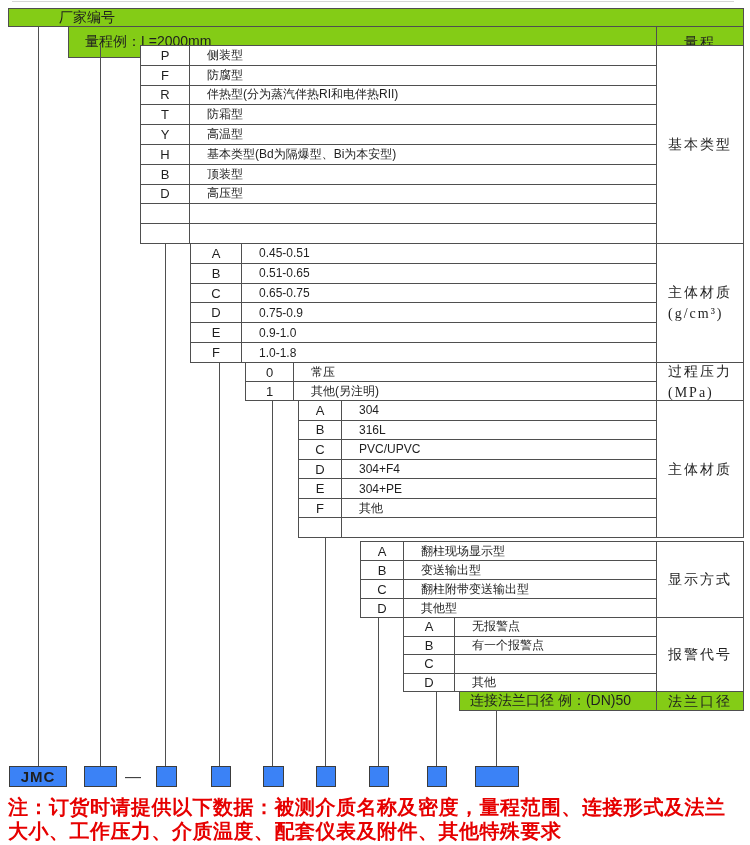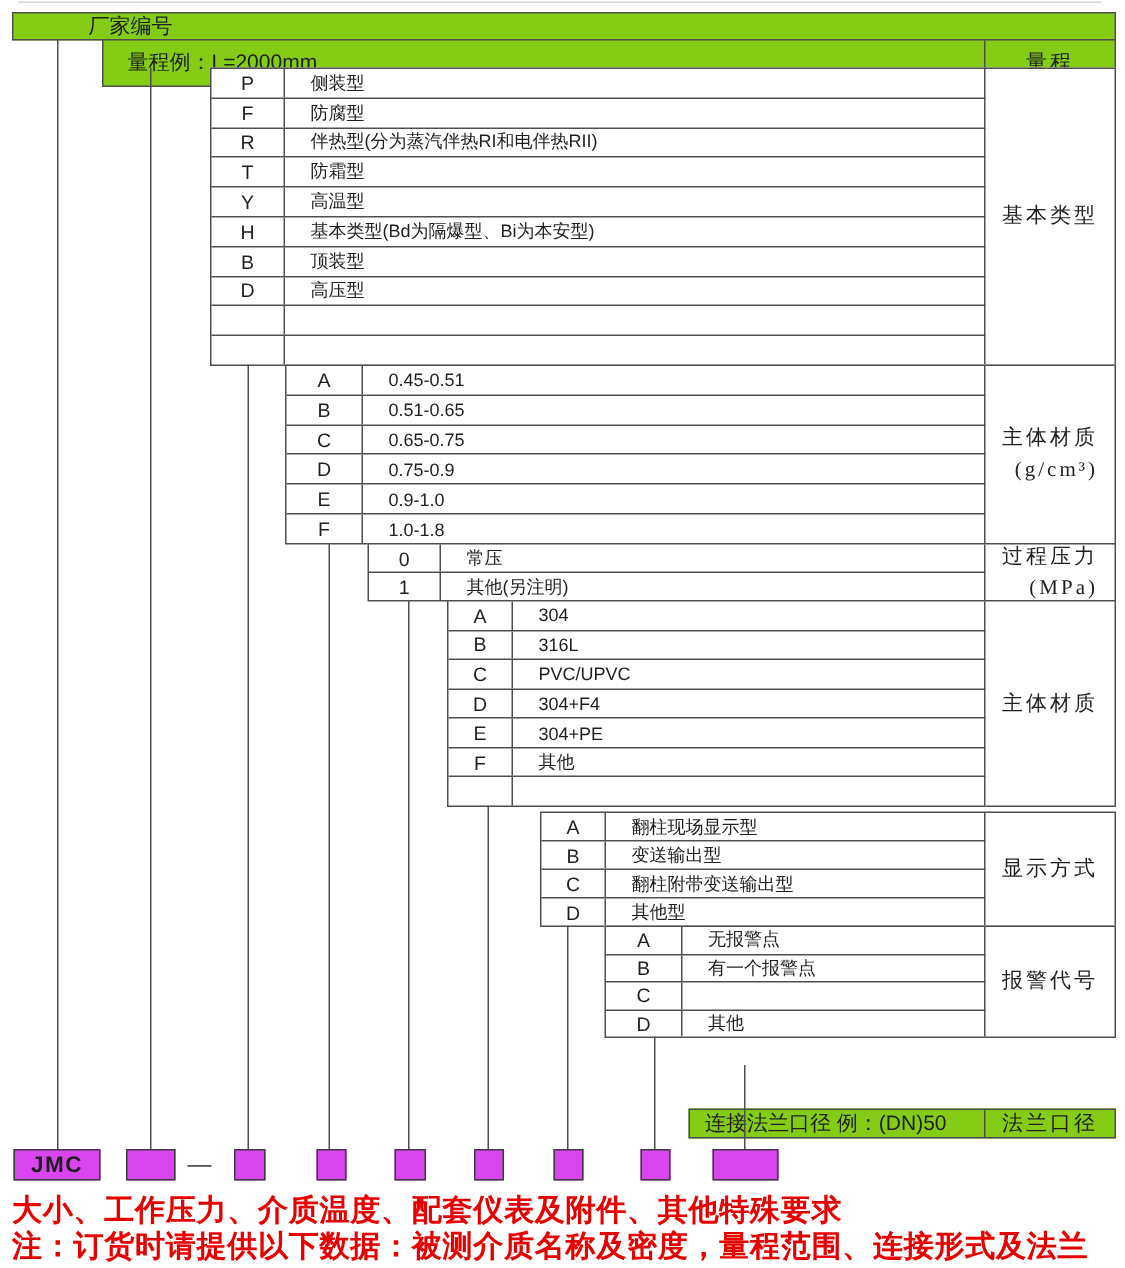--- a/index.html
+++ b/index.html
@@ -20,40 +20,40 @@
 
   
   .sel{position:absolute;border:1px solid var(--line,#4e4e4e);box-sizing:border-box;background:#fff;}
   .sel .rows{position:absolute;left:0;top:0;bottom:0;right:86px;display:flex;flex-direction:column;}
   .t-row{flex:1;display:flex;align-items:stretch;min-height:0;}
   .t-row + .t-row{border-top:1px solid var(--line,#555);}
   .t-code{width:var(--cw,48px);border-right:1px solid var(--line,#555);
           display:flex;align-items:center;justify-content:center;font-size:13px;flex:none;}
   .t-desc{flex:1;display:flex;align-items:center;padding-left:17px;font-size:12px;white-space:nowrap;}
   .label-cell{position:absolute;top:0;right:0;bottom:0;width:86px;border-left:1px solid var(--line,#4e4e4e);
-          display:flex;align-items:center;justify-content:center;text-align:right;
+          display:flex;align-items:center;justify-content:center;text-align:left;
           font-family:"Liberation Serif","DejaVu Serif",serif;font-size:14px;letter-spacing:2px;
           white-space:pre-line;line-height:1.5;}
   .flange-box .txt{padding-left:10px;font-size:14px;white-space:nowrap;}
 
   
   .sel-basic   {left:140px;top:45px; width:604px;height:199px;--cw:48px;}
   .sel-density {left:190px;top:243px;width:554px;height:120px;--cw:50px;}
   .sel-pressure{left:245px;top:362px;width:499px;height:39px; --cw:47px;}
   .sel-material{left:298px;top:400px;width:446px;height:138px;--cw:42px;}
   .sel-display {left:360px;top:541px;width:384px;height:77px; --cw:42px;}
   .sel-alarm   {left:403px;top:617px;width:341px;height:75px; --cw:50px;}
-  .flange-box  {left:459px;top:691px;width:285px;height:20px;margin-top:48px;}
+  .flange-box  {left:459px;top:691px;width:285px;height:20px;}
 
   
   .conn{position:absolute;width:1px;background:var(--line,#5a5a5a);}
 
   
   .mbox{position:absolute;top:766px;height:21px;border:1.5px solid #3c3c3c;box-sizing:border-box;
-        background:#d946ef;display:flex;align-items:center;justify-content:center;}
+        background:#3b82f6;display:flex;align-items:center;justify-content:center;}
   .mbox-jmc{left:9px;width:58px;font-weight:bold;font-size:15px;letter-spacing:1px;}
   .mbox-2{left:84px;width:33px;}
   .mbox-3{left:156px;width:21px;}
   .mbox-4{left:211px;width:20px;}
   .mbox-5{left:263px;width:21px;}
   .mbox-6{left:316px;width:20px;}
   .mbox-7{left:369px;width:20px;}
   .mbox-8{left:427px;width:20px;}
   .mbox-9{left:475px;width:44px;}
   .dash{position:absolute;left:118px;top:766px;width:30px;height:21px;
@@ -266,16 +266,16 @@
   <div class="dash">—</div>
   <div class="mbox mbox-3"></div>
   <div class="mbox mbox-4"></div>
   <div class="mbox mbox-5"></div>
   <div class="mbox mbox-6"></div>
   <div class="mbox mbox-7"></div>
   <div class="mbox mbox-8"></div>
   <div class="mbox mbox-9"></div>
 
   <div class="note">
+    <div>注：订货时请提供以下数据：被测介质名称及密度，量程范围、连接形式及法兰</div>
     <div>大小、工作压力、介质温度、配套仪表及附件、其他特殊要求</div>
-    <div>注：订货时请提供以下数据：被测介质名称及密度，量程范围、连接形式及法兰</div>
   </div>
 </div>
 
 </body></html>

